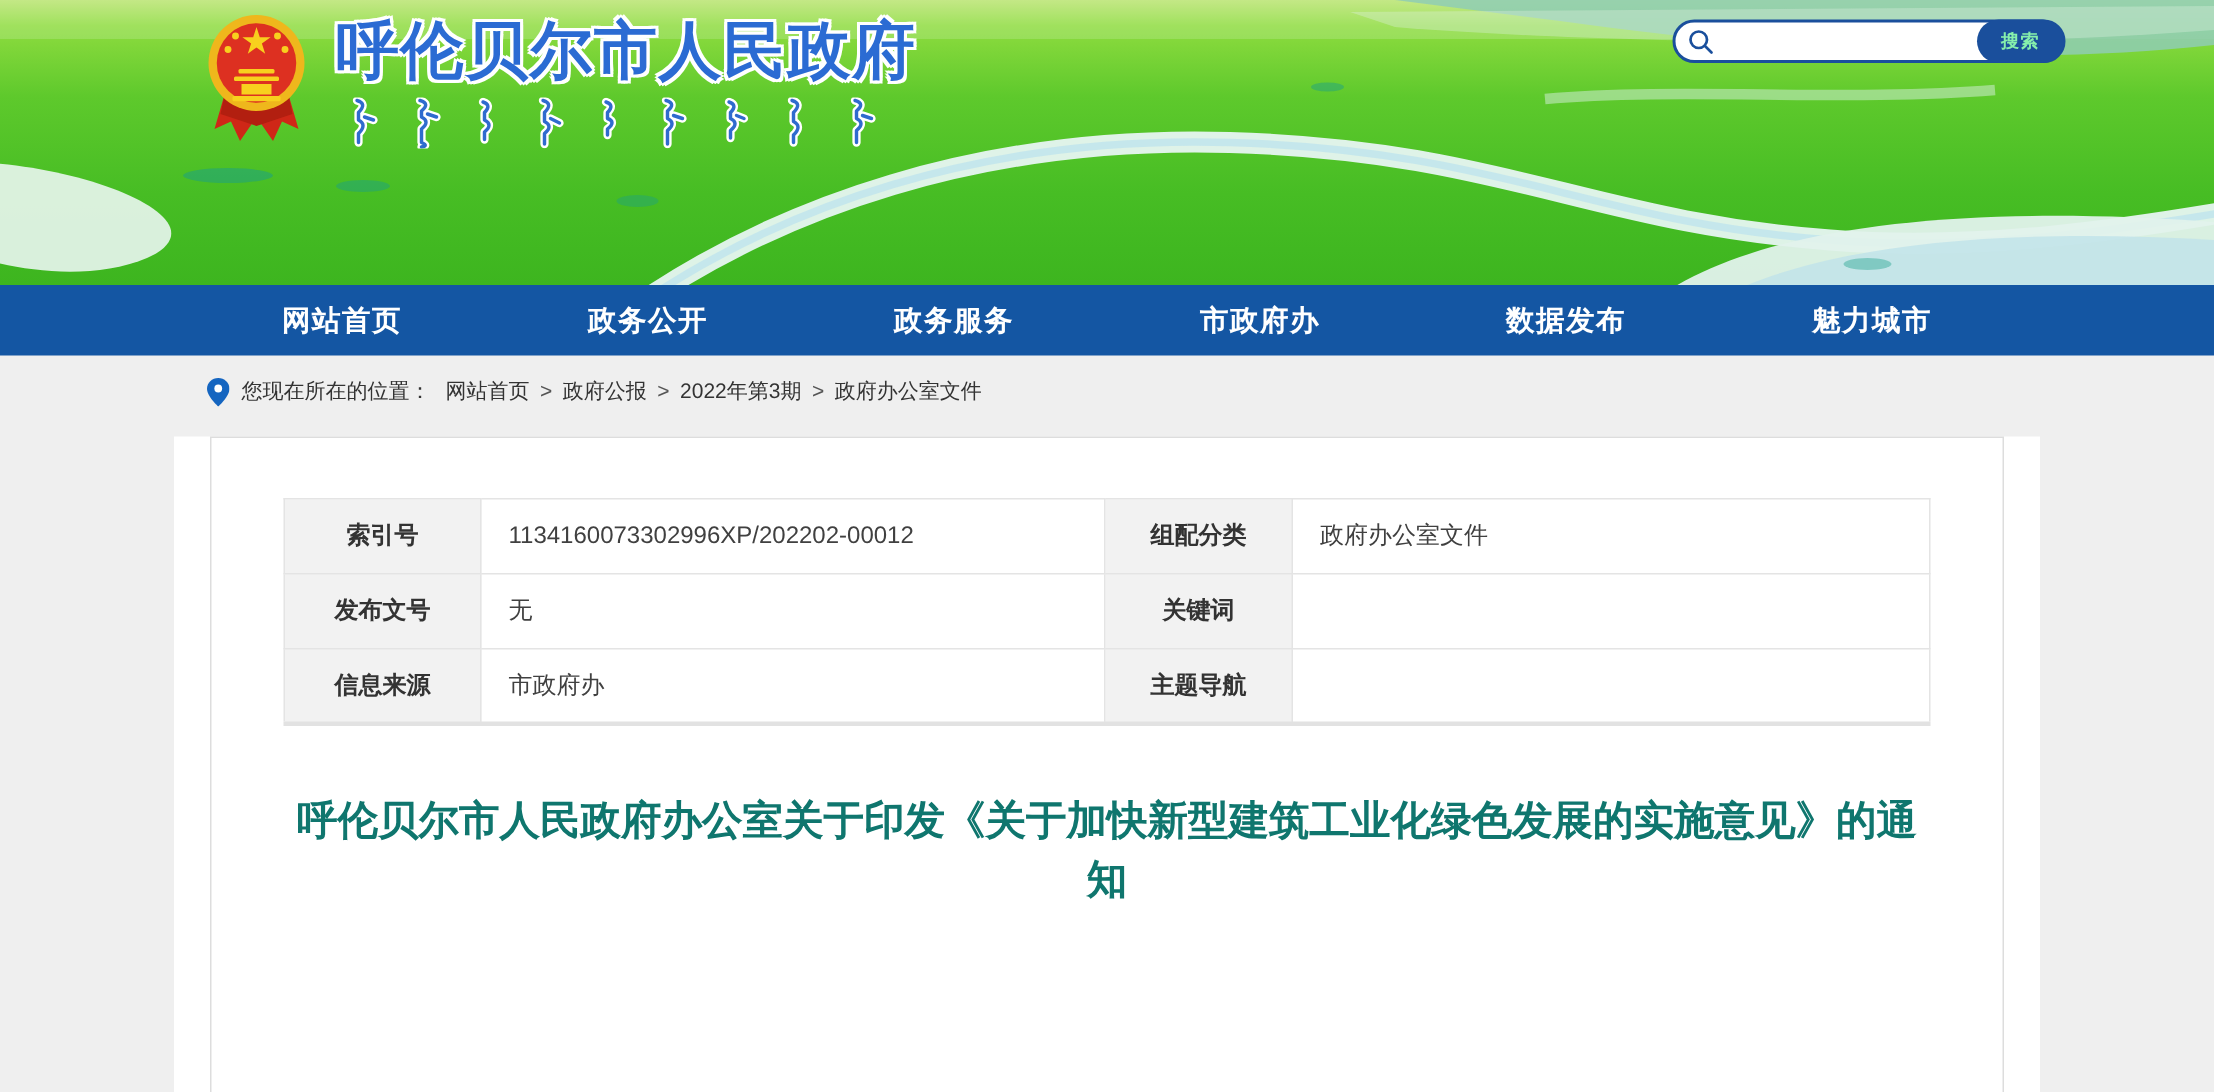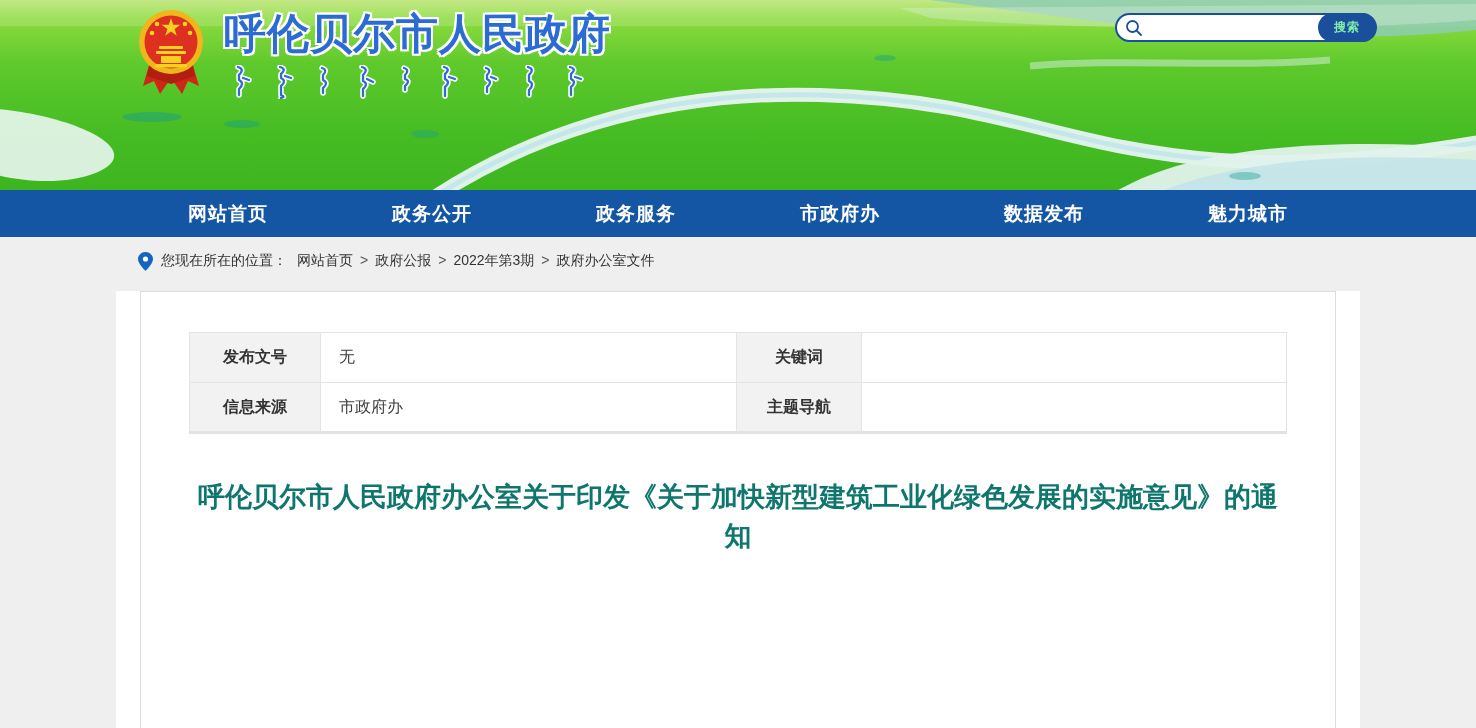--- a/index.html
+++ b/index.html
@@ -154,20 +154,26 @@
 
     <table class="meta">
       <colgroup>
           <col style="width:131px">
           <col style="width:416px">
           <col style="width:125px">
           <col style="width:425px">
         </colgroup>
       <tbody>
         <tr>
+          <td class="lbl">索引号</td>
+          <td class="val">1134160073302996XP/202202-00012</td>
+          <td class="lbl">组配分类</td>
+          <td class="val">政府办公室文件</td>
+        </tr>
+        <tr>
           <td class="lbl">发布文号</td>
           <td class="val">无</td>
           <td class="lbl">关键词</td>
           <td class="val"></td>
         </tr>
         <tr>
           <td class="lbl">信息来源</td>
           <td class="val">市政府办</td>
           <td class="lbl">主题导航</td>
           <td class="val"></td>

